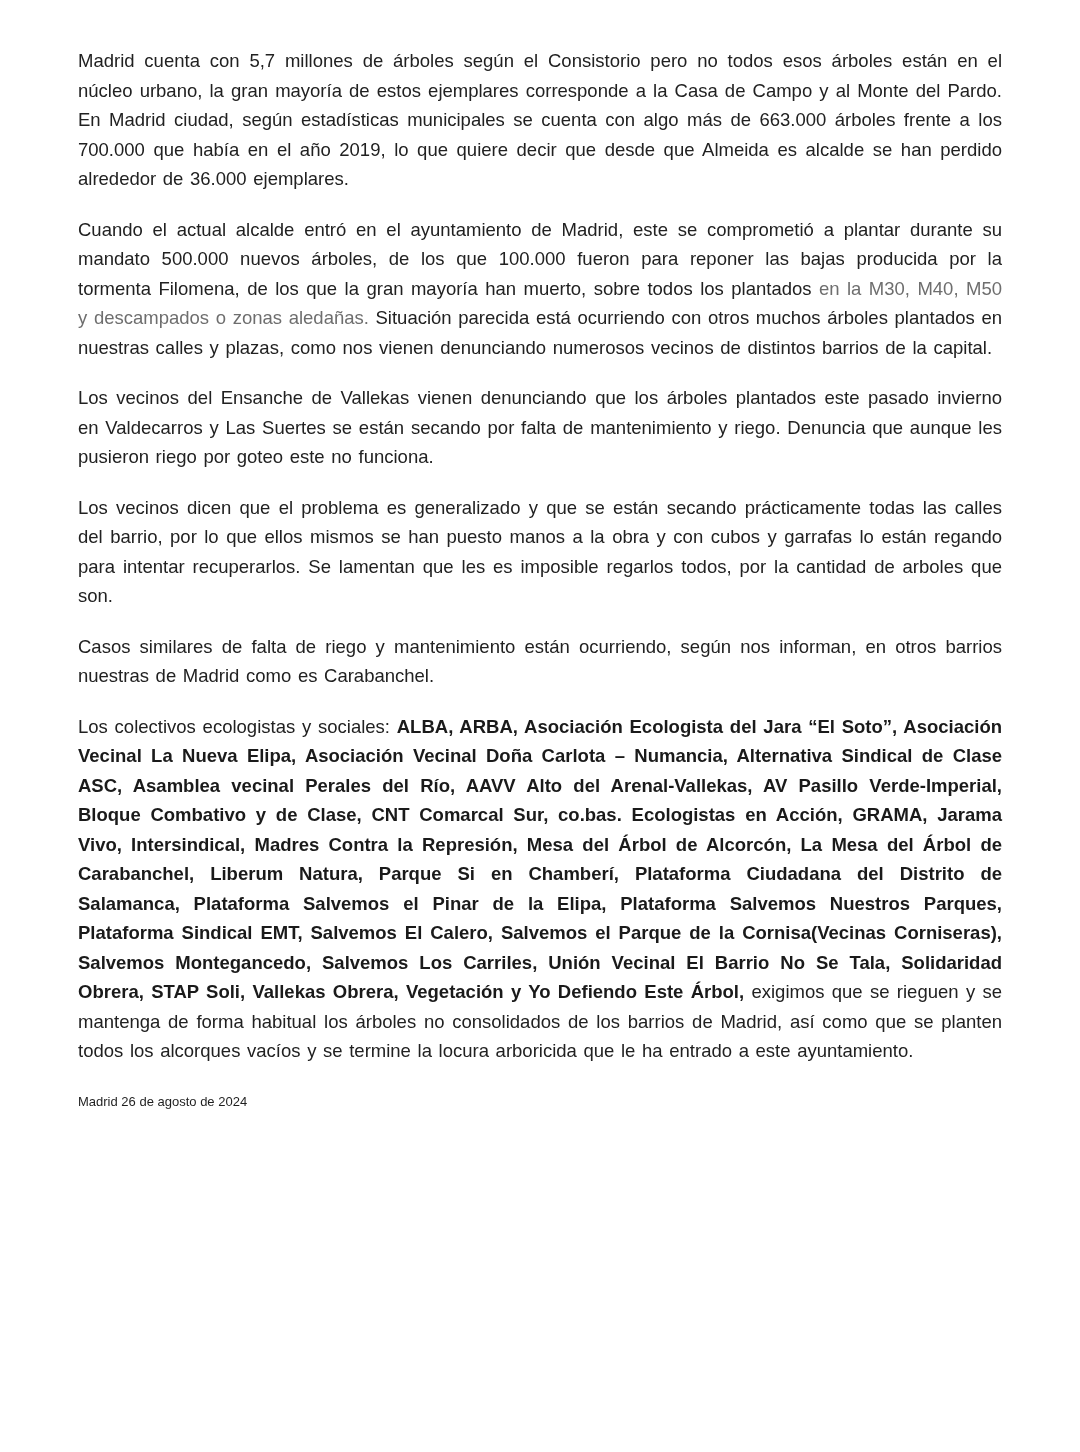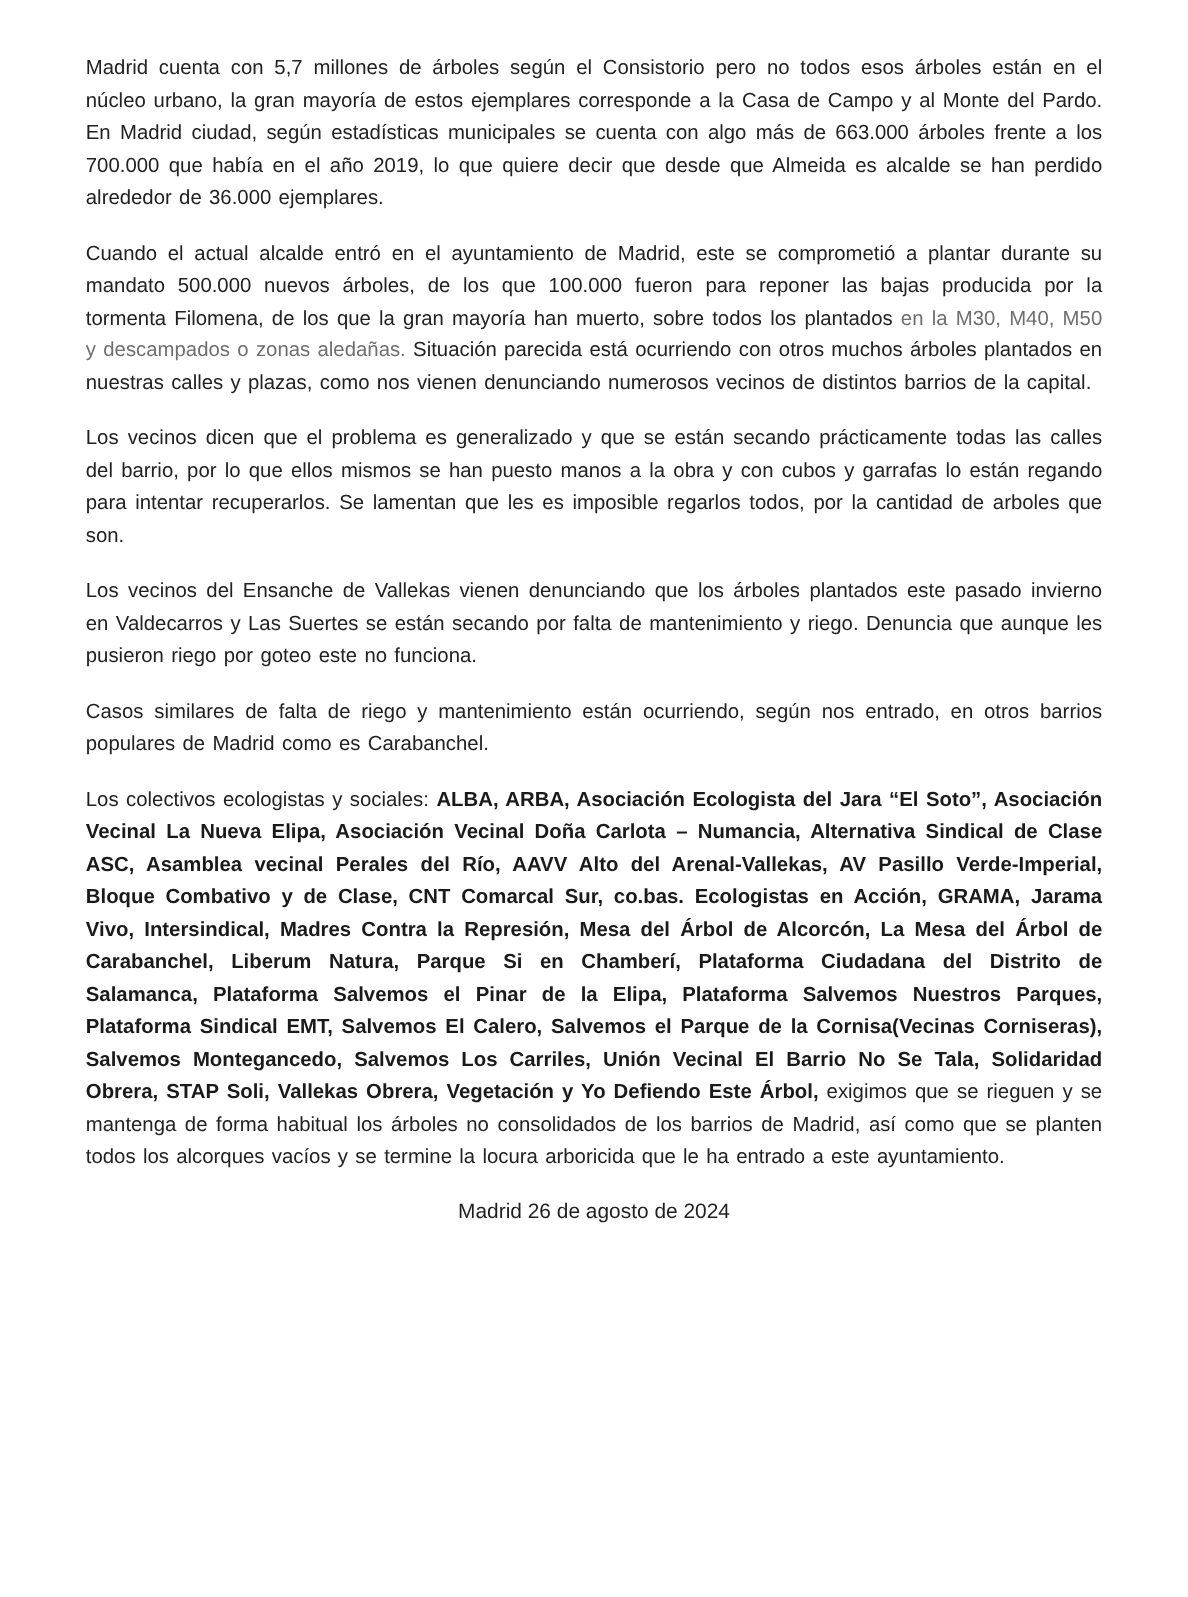--- a/index.html
+++ b/index.html
@@ -21,22 +21,22 @@
   .para {
     font-size: 18.5px;
     line-height: 29.5px;
     text-align: justify;
     margin: 0 0 21px 0;
     word-spacing: 1.5px;
   }
   .para .muted { color: #6e6e6e; }
   .para .bold, .para b { font-weight: bold; color: #1a1a1a; }
   .date-line {
-    text-align: center;
-    font-size: 19px;
+    text-align: left;
+    font-size: 13px;
     line-height: 29.5px;
     margin: 5px 0 0 0;
     color: #1f1f1f;
   }
   .contact-heading {
     margin: 44px 0 0 0;
     font-size: 19px;
     font-weight: bold;
     font-style: italic;
     color: #1a1a1a;
@@ -51,25 +51,25 @@
 </style>
 </head>
 <body>
 
 <div class="page">
 
   <p class="para"><span>Madrid cuenta con 5,7 millones de árboles según el Consistorio pero no todos esos árboles están en el núcleo urbano, la gran mayoría de estos ejemplares corresponde a la Casa de Campo y al Monte del Pardo. En Madrid ciudad, según estadísticas municipales se cuenta con algo más de 663.000 árboles frente a los 700.000 que había en el año 2019, lo que quiere decir que desde que Almeida es alcalde se han perdido alrededor de 36.000 ejemplares.</span></p>
 
   <p class="para"><span>Cuando el actual alcalde entró en el ayuntamiento de Madrid, este se comprometió a plantar durante su mandato 500.000 nuevos árboles, de los que 100.000 fueron para reponer las bajas producida por la tormenta Filomena, de los que la gran mayoría han muerto, sobre todos los plantados</span><span class="muted"> en la M30, M40, M50 y descampados o zonas aledañas.</span><span> Situación parecida está ocurriendo con otros muchos árboles plantados en nuestras calles y plazas, como nos vienen denunciando numerosos vecinos de distintos barrios de la capital.</span></p>
 
+  <p class="para"><span>Los vecinos del Ensanche de Vallekas vienen denunciando que los árboles plantados este pasado invierno en Valdecarros y Las Suertes se están secando por falta de mantenimiento y riego. Denuncia que aunque les pusieron riego por goteo este no funciona.</span></p>
+
   <p class="para"><span>Los vecinos dicen que el problema es generalizado y que se están secando prácticamente todas las calles del barrio, por lo que ellos mismos se han puesto manos a la obra y con cubos y garrafas lo están regando para intentar recuperarlos. Se lamentan que les es imposible regarlos todos, por la cantidad de arboles que son.</span></p>
 
-  <p class="para"><span>Los vecinos del Ensanche de Vallekas vienen denunciando que los árboles plantados este pasado invierno en Valdecarros y Las Suertes se están secando por falta de mantenimiento y riego. Denuncia que aunque les pusieron riego por goteo este no funciona.</span></p>
-
-  <p class="para"><span>Casos similares de falta de riego y mantenimiento están ocurriendo, según nos entrado, en otros barrios populares de Madrid como es Carabanchel.</span></p>
+  <p class="para"><span>Casos similares de falta de riego y mantenimiento están ocurriendo, según nos informan, en otros barrios nuestras de Madrid como es Carabanchel.</span></p>
 
   <p class="para"><span>Los colectivos ecologistas y sociales: </span><b>ALBA, ARBA, Asociación Ecologista del Jara “El Soto”, Asociación Vecinal La Nueva Elipa, Asociación Vecinal Doña Carlota – Numancia, Alternativa Sindical de Clase ASC, Asamblea vecinal Perales del Río, AAVV Alto del Arenal-Vallekas, AV Pasillo Verde-Imperial, Bloque Combativo y de Clase, CNT Comarcal Sur, co.bas. Ecologistas en Acción, GRAMA, Jarama Vivo, Intersindical, Madres Contra la Represión, Mesa del Árbol de Alcorcón, La Mesa del Árbol de Carabanchel, Liberum Natura, Parque Si en Chamberí, Plataforma Ciudadana del Distrito de Salamanca, Plataforma Salvemos el Pinar de la Elipa, Plataforma Salvemos Nuestros Parques, Plataforma Sindical EMT, Salvemos El Calero, Salvemos el Parque de la Cornisa(Vecinas Corniseras), Salvemos Montegancedo, Salvemos Los Carriles, Unión Vecinal El Barrio No Se Tala, Solidaridad Obrera, STAP Soli, Vallekas Obrera, Vegetación y Yo Defiendo Este Árbol,</b><span> exigimos que se rieguen y se mantenga de forma habitual los árboles no consolidados de los barrios de Madrid, así como que se planten todos los alcorques vacíos y se termine la locura arboricida que le ha entrado a este ayuntamiento.</span></p>
 
   <p class="date-line">Madrid 26 de agosto de 2024</p>
 
   <div class="contact-section">
     <p class="contact-heading">Soli más información:</p>
     <p class="contact-line"><b>Mario Cuellar</b><span> (Vecino del Ensanche) 754900599</span></p>
   </div>
 

